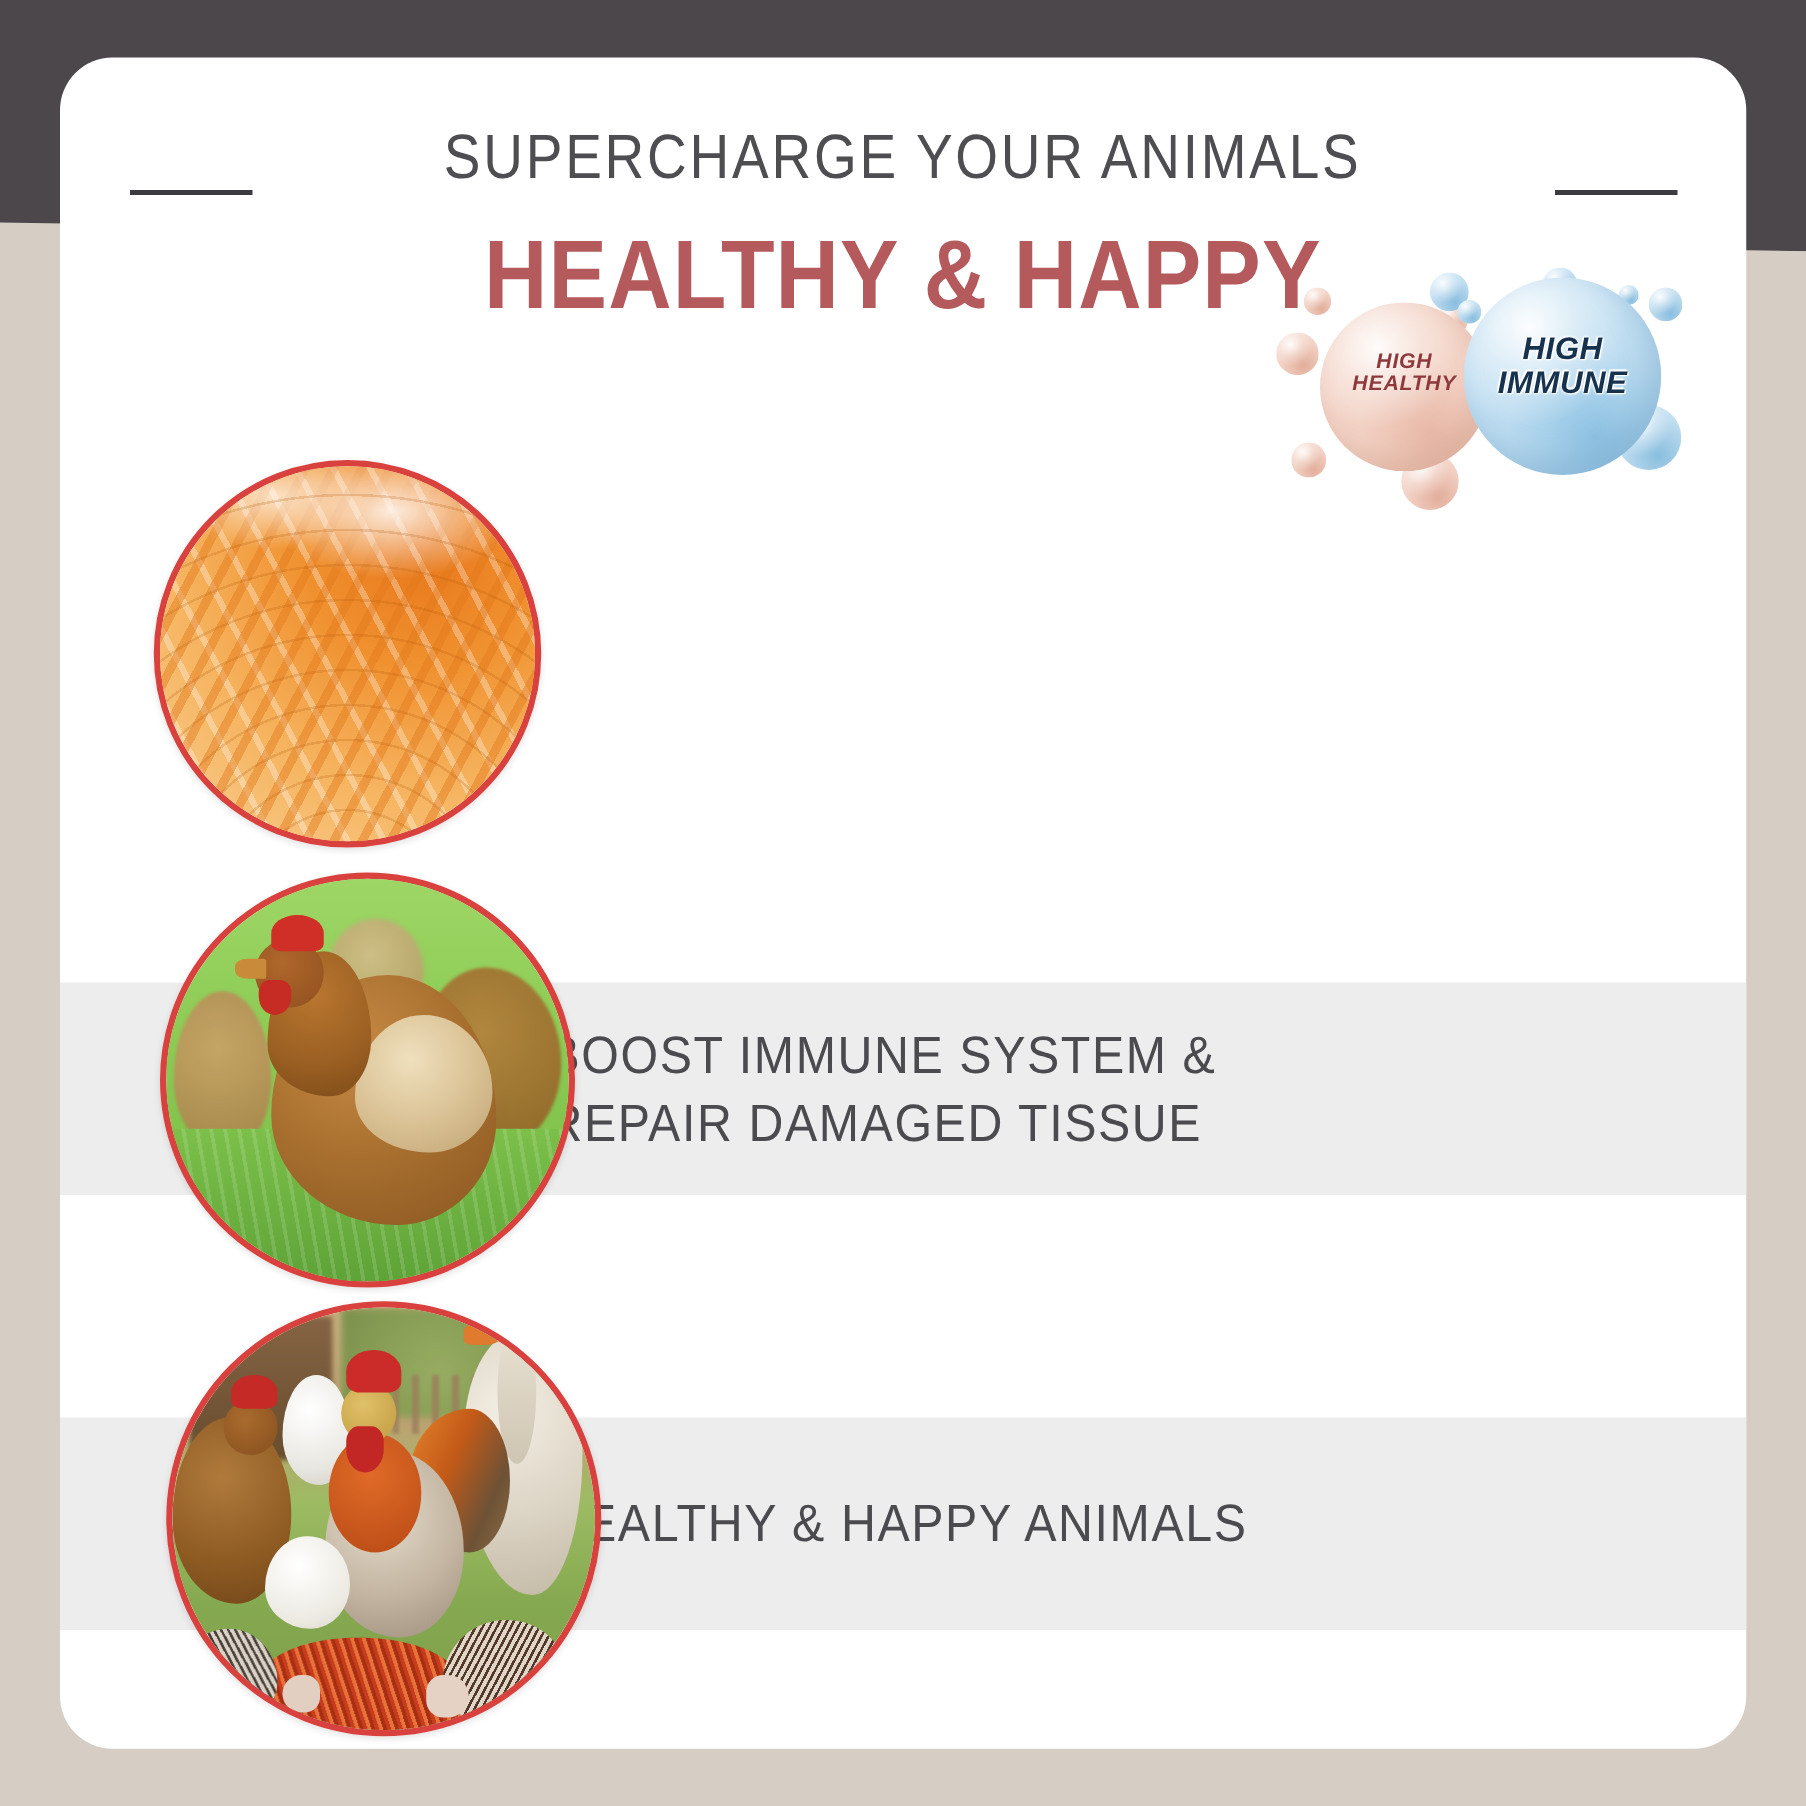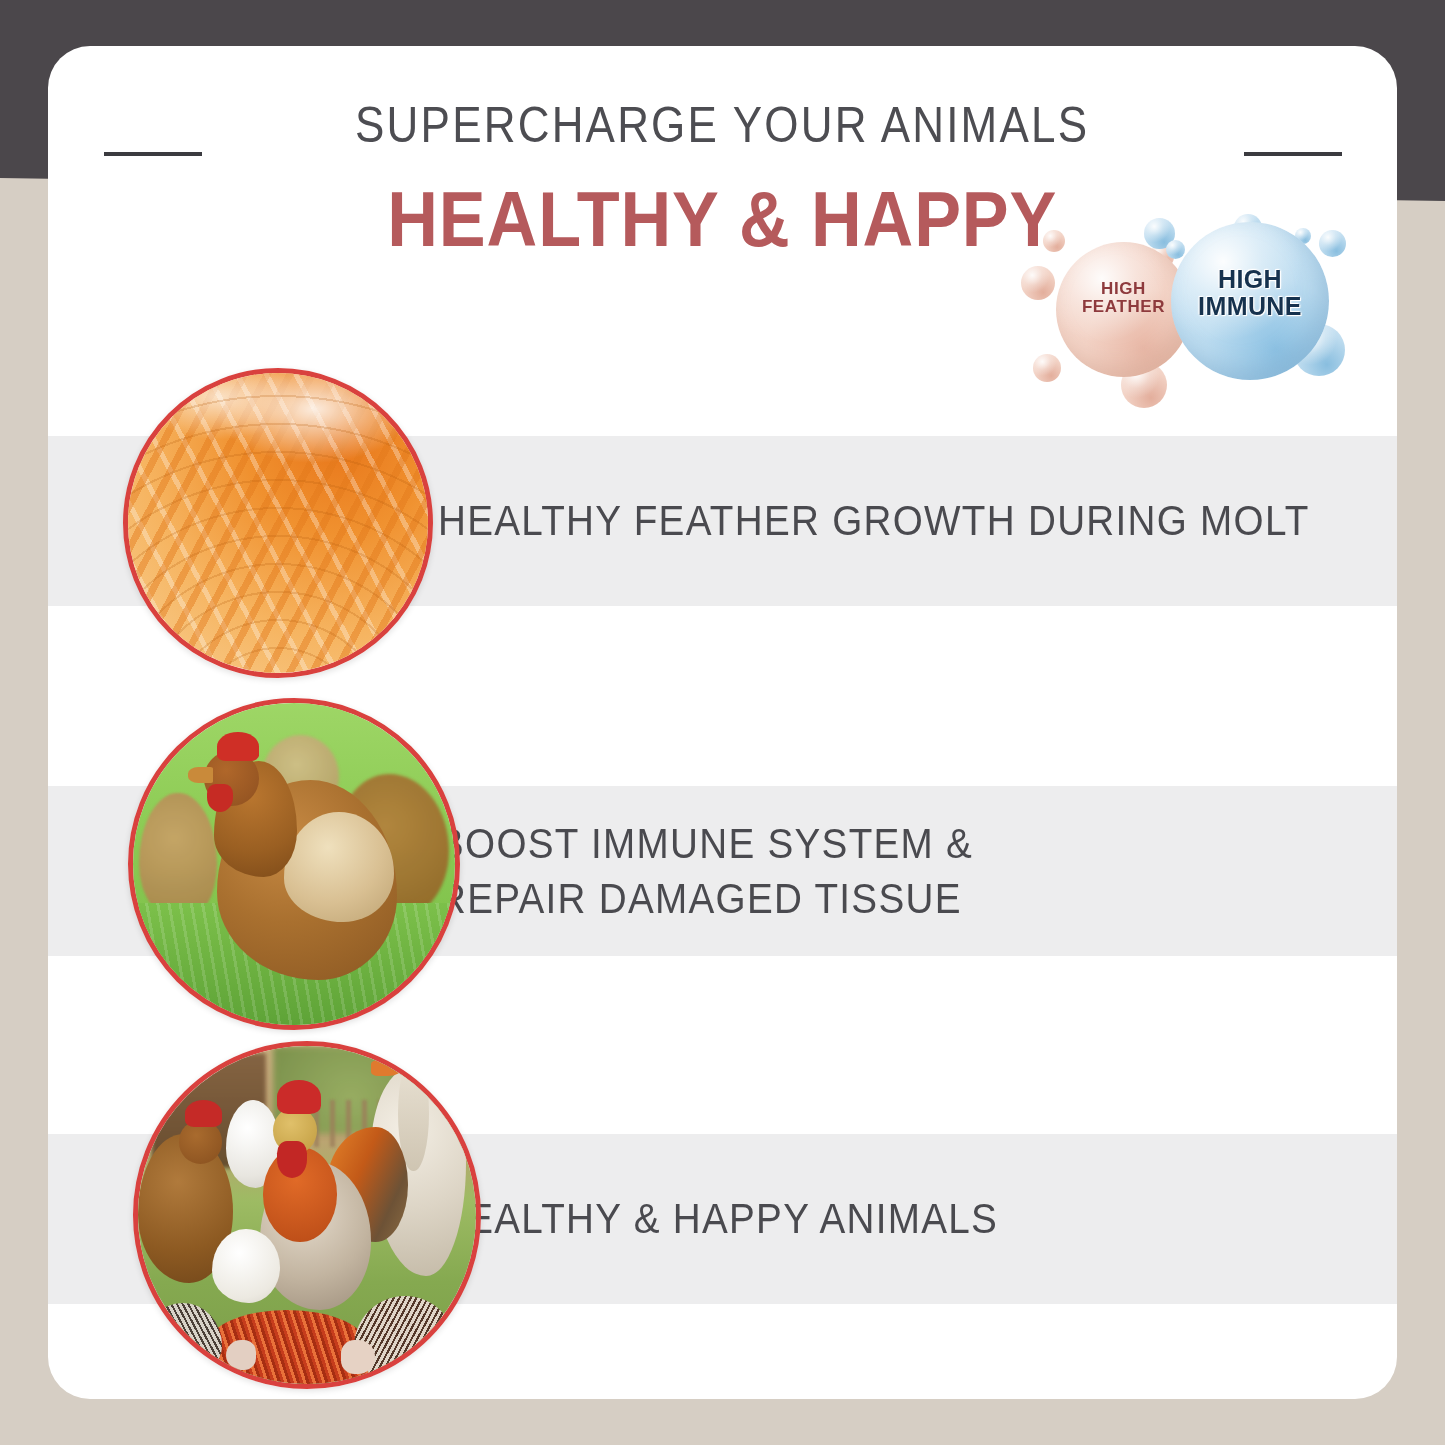--- a/index.html
+++ b/index.html
@@ -47,21 +47,21 @@
     display:flex;align-items:center;justify-content:center;
   }
   .headline{
     font-family:"Liberation Sans Narrow","Liberation Sans",sans-serif;
     font-size:78px;font-weight:700;letter-spacing:1px;
     color:#b55a5c;white-space:nowrap;
     transform:scaleX(.9);transform-origin:center;
   }
 
   
-  .bubbles{position:absolute;left:955px;top:168px;width:380px;height:210px;}
+  .bubbles{position:absolute;left:955px;top:168px;width:380px;height:210px;font-style:italic;}
   .bub{position:absolute;border-radius:50%;}
   .bub-main-calcium{
     left:53px;top:28px;width:135px;height:135px;
     background:
       radial-gradient(circle at 34% 27%,rgba(255,255,255,.92) 0%,rgba(255,255,255,.35) 26%,rgba(255,255,255,0) 48%),
       radial-gradient(circle at 65% 78%,#e9b9a8 0%,#f3d3c6 42%,#f7ddd3 100%);
     box-shadow:inset -8px -10px 20px rgba(196,140,118,.35);
   }
   .bub-main-protein{
     left:168px;top:8px;width:158px;height:158px;
@@ -357,37 +357,32 @@
       <div class="sat blue s7"></div>
       <div class="sat blue s8"></div>
       <div class="sat blue s9"></div>
       <div class="sat blue s10"></div>
       <div class="sat blue s11"></div>
       <div class="sat blue s12"></div>
 
       <div class="bub bub-main-calcium">
         <div class="bub-label bub-label-calcium">
           <div>HIGH</div>
-          <div>FEATHER</div>
+          <div>HEALTHY</div>
         </div>
       </div>
 
       <div class="bub bub-main-protein">
         <div class="bub-label bub-label-protein">
           <div>HIGH</div>
           <div>IMMUNE</div>
         </div>
       </div>
     </div>
 
-    <div class="band band1">
-      <div class="band-text">
-        <div class="band-line">HEALTHY FEATHER GROWTH DURING MOLT</div>
-      </div>
-    </div>
 
     <div class="band band2">
       <div class="band-text">
         <div class="band-line">BOOST IMMUNE SYSTEM &amp;</div>
         <div class="band-line">REPAIR DAMAGED TISSUE</div>
       </div>
     </div>
 
     <div class="band band3">
       <div class="band-text">

